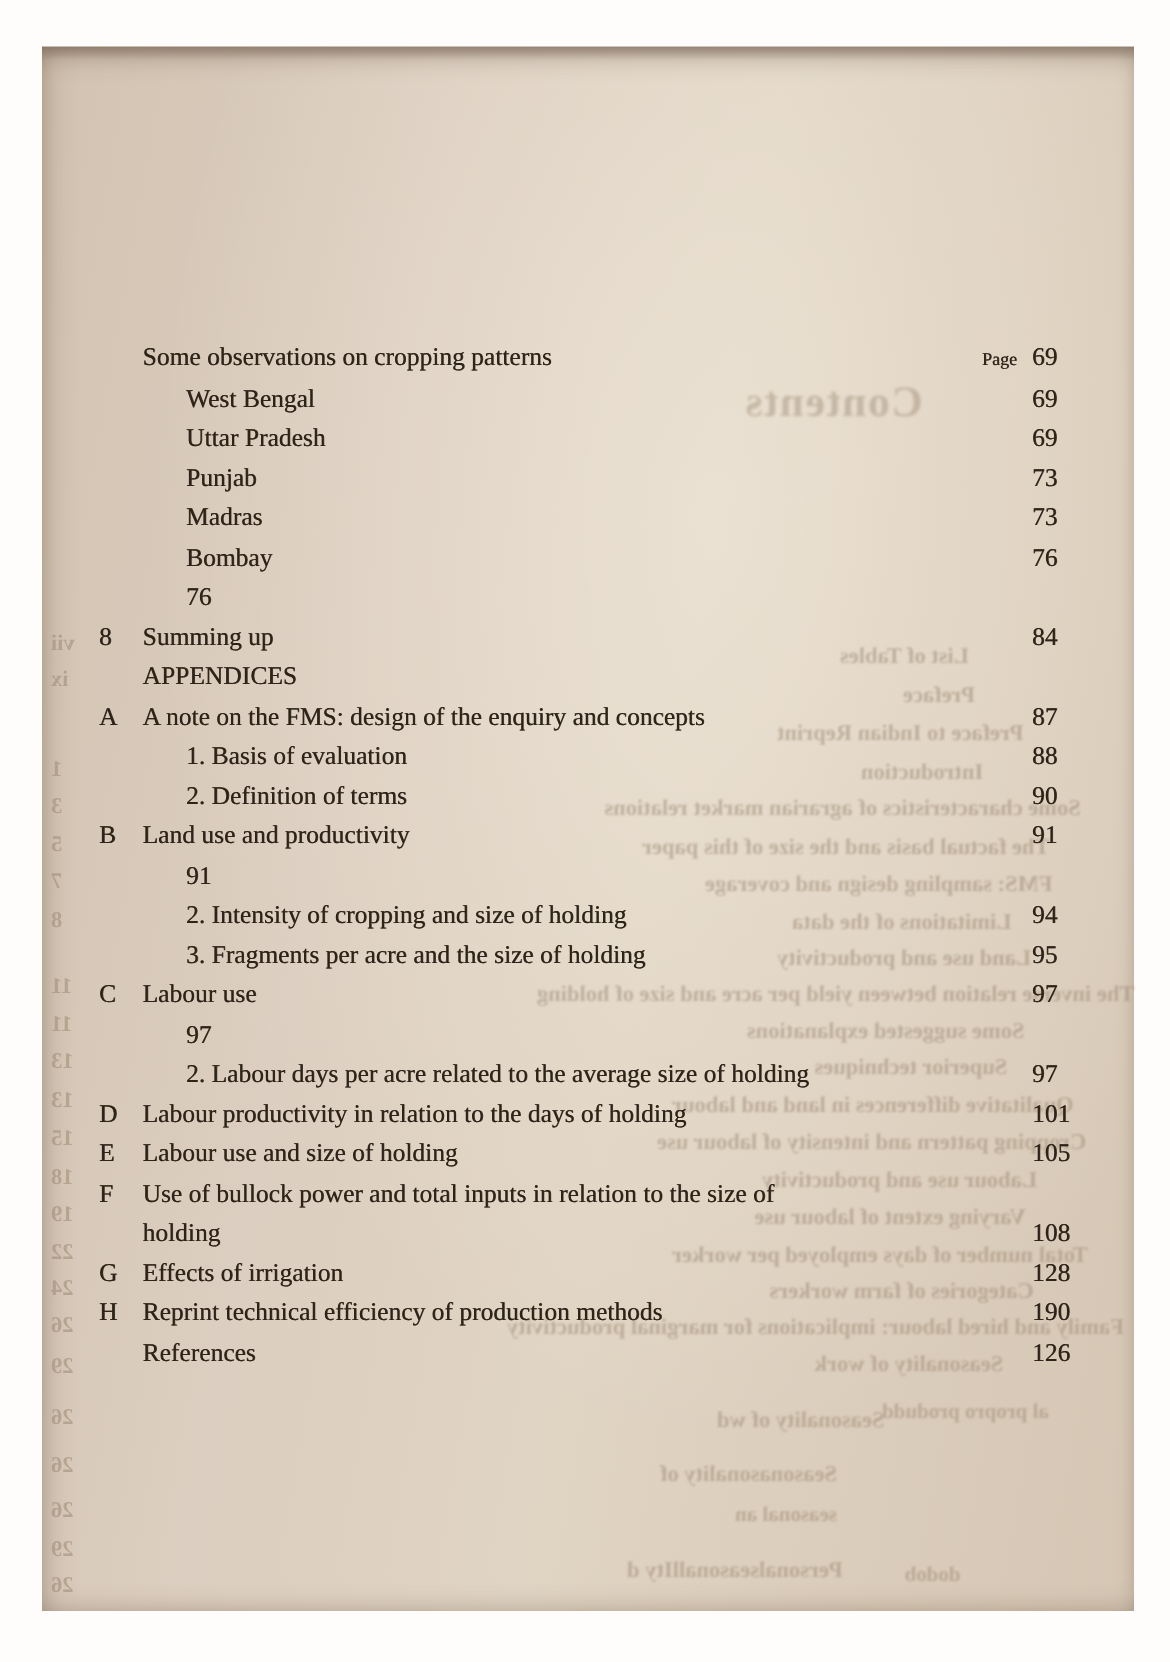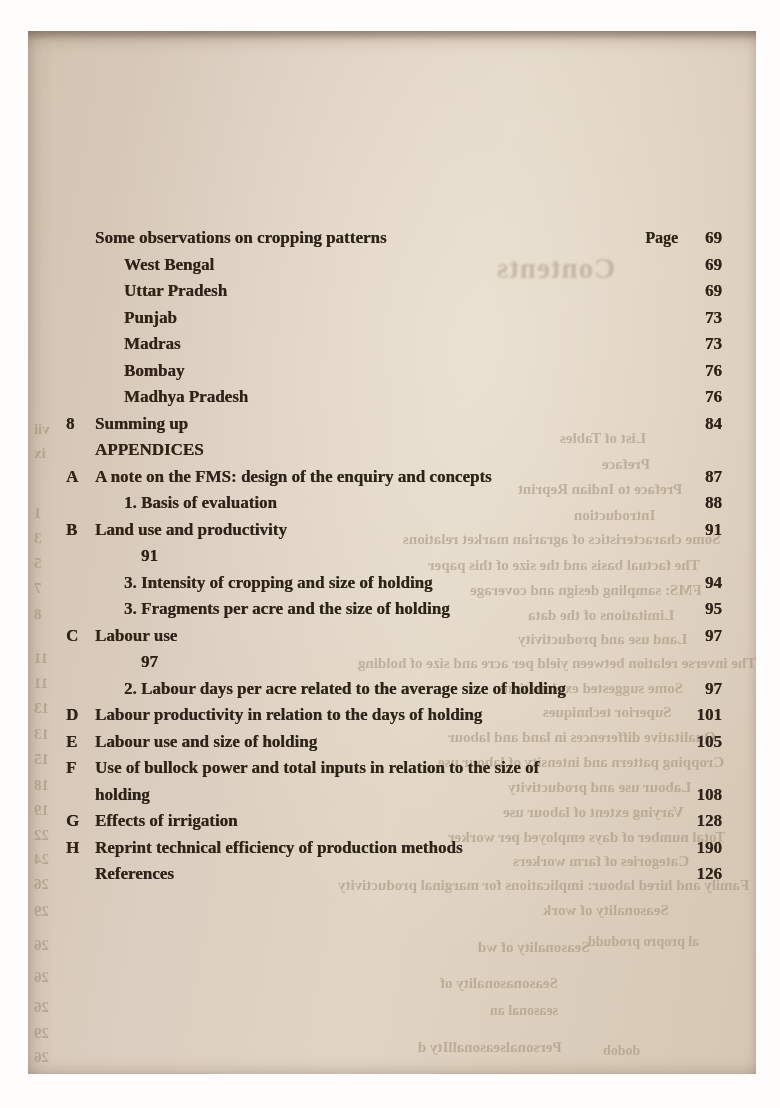--- a/index.html
+++ b/index.html
@@ -38,21 +38,21 @@
     background: linear-gradient(to bottom, rgba(125,104,90,0.55), rgba(125,104,90,0));
   }
   
   .toc {
     position: absolute;
     left: 38px;
     top: 194px;
     width: 656px;
     color: #2d2318;
     font-size: 17px;
-    font-weight: bold;
+    font-weight: normal;
     line-height: 26.5px;
     text-shadow: 0.3px 0 0 rgba(45,35,24,0.75);
   }
   .toc-row {
     display: flex;
     align-items: baseline;
   }
   .toc-label {
     flex: 0 0 29px;
   }
@@ -62,24 +62,23 @@
     flex: 1 1 auto;
     padding-right: 8px;
   }
   .toc-pagecol {
     flex: 0 0 auto;
     display: flex;
     align-items: baseline;
     gap: 10px;
     justify-content: flex-end;
   }
-  .toc-pagelabel { font-size: 16px; }
+  .toc-pagelabel { font-size: 12px; }
   .toc-pageno {
     min-width: 34px;
-    text-align: right;
   }
   
   .bleed {
     position: absolute;
     white-space: nowrap;
     color: #9d8a74;
     font-weight: bold;
     transform: scaleX(-1);
     filter: blur(0.6px);
     opacity: 0.52;
@@ -204,21 +203,20 @@
         </div>
         <div class="toc-row lvl-sub">
           <span class="toc-label"></span>
           <span class="toc-title">Bombay</span>
           <span class="toc-pagecol">
             <span class="toc-pageno">76</span>
           </span>
         </div>
         <div class="toc-row lvl-sub">
           <span class="toc-label"></span>
-          <span class="toc-title">Madhya Pradesh</span>
           <span class="toc-pagecol">
             <span class="toc-pageno">76</span>
           </span>
         </div>
         <div class="toc-row lvl-chapter">
           <span class="toc-label">8</span>
           <span class="toc-title">Summing up</span>
           <span class="toc-pagecol">
             <span class="toc-pageno">84</span>
           </span>
@@ -237,36 +235,43 @@
             <span class="toc-pageno">87</span>
           </span>
         </div>
         <div class="toc-row lvl-sub">
           <span class="toc-label"></span>
           <span class="toc-title">1. Basis of evaluation</span>
           <span class="toc-pagecol">
             <span class="toc-pageno">88</span>
           </span>
         </div>
+        <div class="toc-row lvl-sub">
+          <span class="toc-label"></span>
+          <span class="toc-title">2. Definition of terms</span>
+          <span class="toc-pagecol">
+            <span class="toc-pageno">90</span>
+          </span>
+        </div>
         <div class="toc-row lvl-chapter">
           <span class="toc-label">B</span>
           <span class="toc-title">Land use and productivity</span>
           <span class="toc-pagecol">
             <span class="toc-pageno">91</span>
           </span>
         </div>
         <div class="toc-row lvl-sub">
           <span class="toc-label"></span>
           <span class="toc-pagecol">
             <span class="toc-pageno">91</span>
           </span>
         </div>
         <div class="toc-row lvl-sub">
           <span class="toc-label"></span>
-          <span class="toc-title">3. Intensity of cropping and size of holding</span>
+          <span class="toc-title">2. Intensity of cropping and size of holding</span>
           <span class="toc-pagecol">
             <span class="toc-pageno">94</span>
           </span>
         </div>
         <div class="toc-row lvl-sub">
           <span class="toc-label"></span>
           <span class="toc-title">3. Fragments per acre and the size of holding</span>
           <span class="toc-pagecol">
             <span class="toc-pageno">95</span>
           </span>

